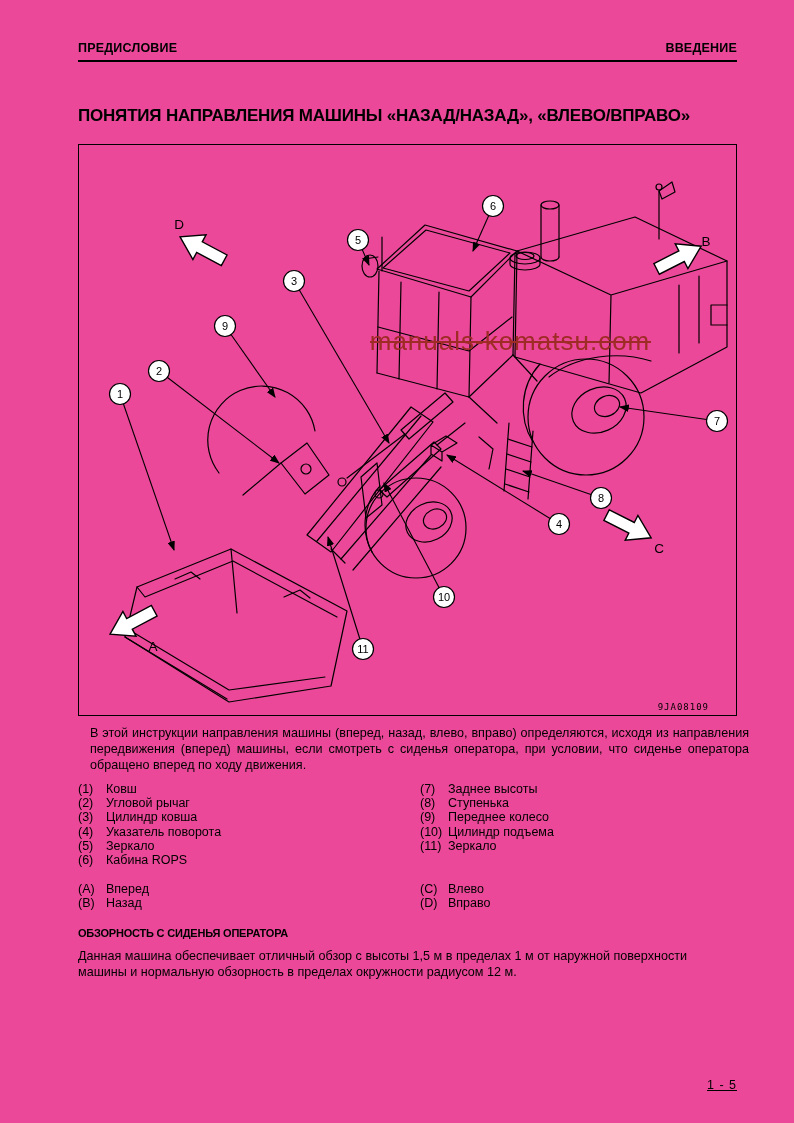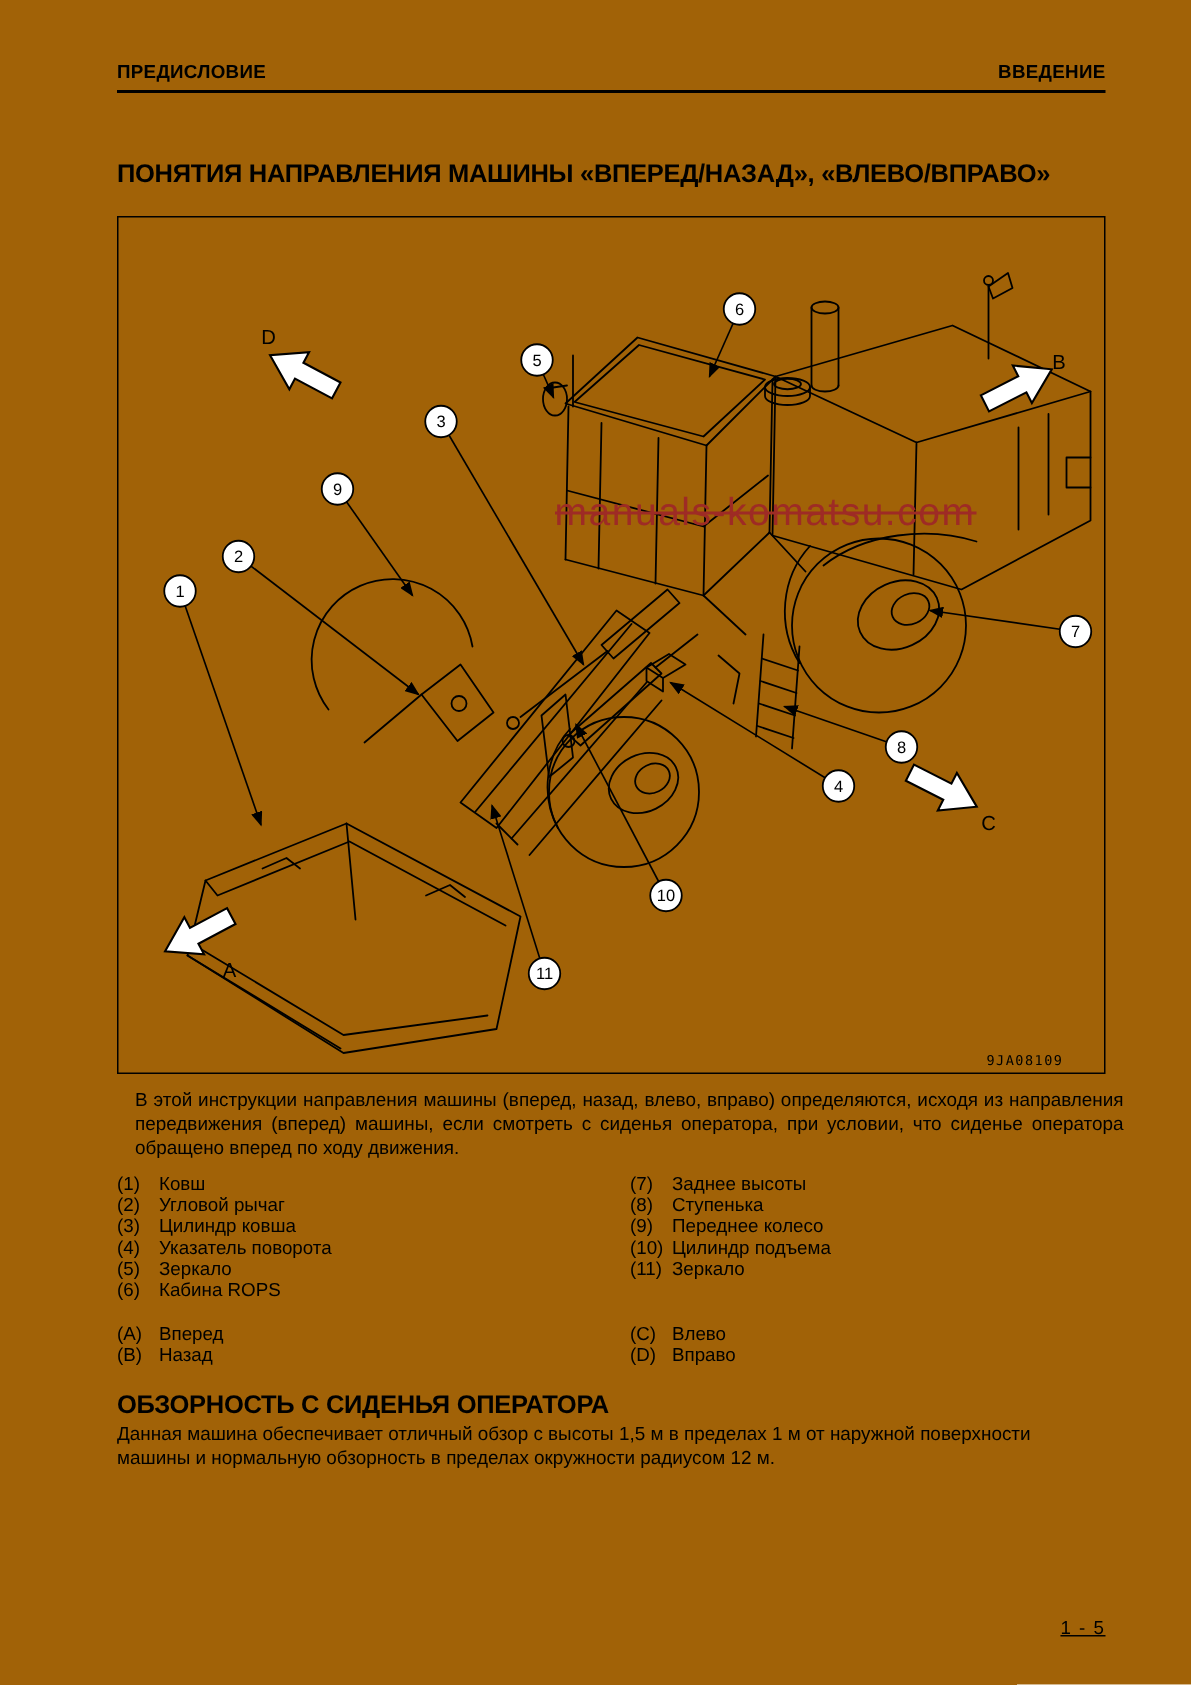--- a/index.html
+++ b/index.html
@@ -1,51 +1,51 @@
 <!DOCTYPE html>
 <html><head>
 <meta charset="utf-8">
 <style>
   html,body{margin:0;padding:0;background:#fff;}
   .sheet{
-    position:relative;width:794px;height:1123px;background:#a16207;
+    position:relative;width:794px;height:1123px;background:#ec4899;
     font-family:"Liberation Sans",sans-serif;color:#000;overflow:hidden;
   }
   .hdr{position:absolute;top:41px;left:78px;right:57px;display:flex;justify-content:space-between;
        font-size:12.5px;font-weight:bold;letter-spacing:.2px;}
   .hdr-rule{position:absolute;top:60px;left:78px;right:57px;border-top:2px solid #000;}
   .doc-title{position:absolute;top:106px;left:78px;right:57px;font-size:17px;font-weight:bold;letter-spacing:-.2px;white-space:nowrap;}
   .fig{position:absolute;top:144px;left:78px;width:657px;height:570px;border:1.5px solid #000;box-sizing:content-box;}
   .fig svg{display:block;width:657px;height:570px;}
   .intro{position:absolute;top:726px;left:78px;width:659px;font-size:12.6px;line-height:15.8px;text-align:justify;margin-left:12px;}
   .cols{position:absolute;left:78px;width:659px;display:flex;}
   .col-l{width:342px;flex:none;}
   .col-r{flex:1;}
   .parts{top:782px;}
   .dirs{top:882px;}
   .row{display:flex;font-size:12.5px;line-height:14.2px;}
   .row .num{width:28px;flex:none;}
-  .h2{position:absolute;top:927px;left:78px;right:57px;font-size:17px;font-weight:bold;letter-spacing:-.2px;}
+  .h2{position:absolute;top:927px;left:78px;right:57px;font-size:11px;font-weight:bold;letter-spacing:-.2px;}
   .vis{position:absolute;top:949px;left:78px;width:659px;font-size:12.6px;line-height:15.9px;}
   .pageno{position:absolute;top:1078px;right:57px;font-size:12.5px;letter-spacing:1px;text-decoration:underline;}
   svg text{font-family:"Liberation Sans",sans-serif;}
   .fig-code{font-family:"DejaVu Sans Mono",monospace;}
 </style>
 </head>
 <body>
 
 <div class="sheet">
 
   <div class="hdr">
     <span>ПРЕДИСЛОВИЕ</span>
     <span>ВВЕДЕНИЕ</span>
   </div>
   <div class="hdr-rule"></div>
 
-  <div class="doc-title">ПОНЯТИЯ НАПРАВЛЕНИЯ МАШИНЫ «ВПЕРЕД/НАЗАД», «ВЛЕВО/ВПРАВО»</div>
+  <div class="doc-title">ПОНЯТИЯ НАПРАВЛЕНИЯ МАШИНЫ «НАЗАД/НАЗАД», «ВЛЕВО/ВПРАВО»</div>
 
   <div class="fig">
     <svg viewBox="0 0 657 570">
       <defs>
         <marker id="ah" markerWidth="9" markerHeight="7" refX="8" refY="3.5" orient="auto">
           <path d="M0,0 L9,3.5 L0,7 Z" fill="#000"></path>
         </marker>
       </defs>
 
       <g stroke="#000" fill="none" stroke-width="1.2" stroke-linejoin="round" stroke-linecap="round">

